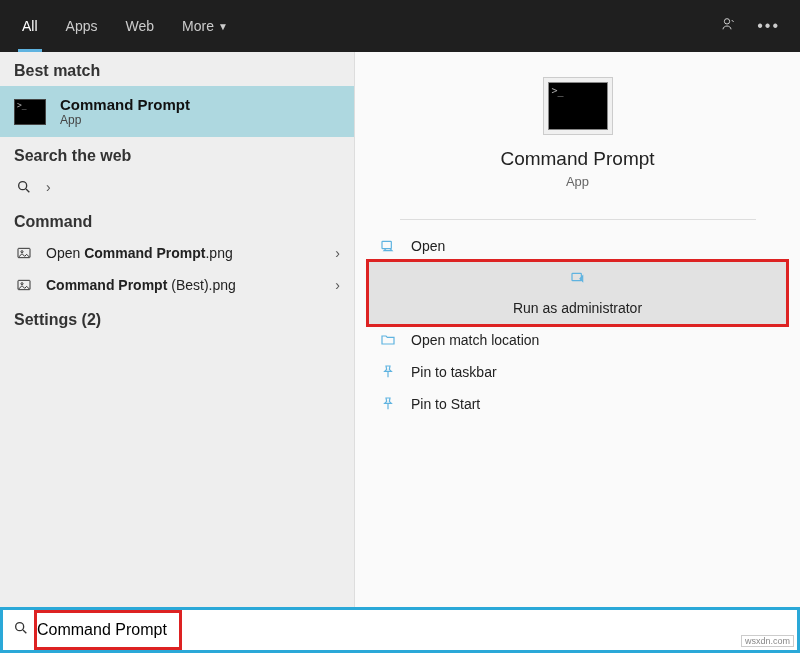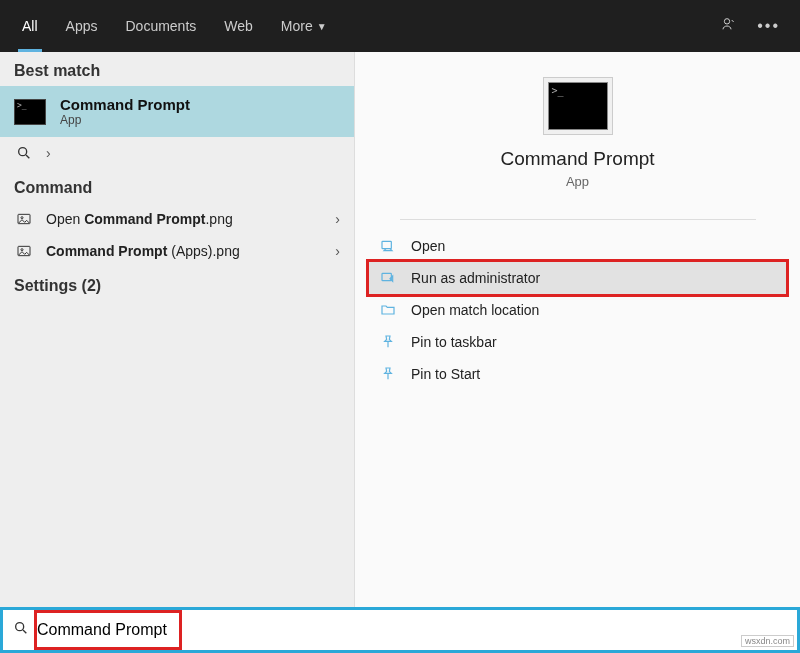--- a/index.html
+++ b/index.html
@@ -26,40 +26,37 @@
 .row .chev-r { color:#555; font-size:14px; }
 .right { flex:1; background:#fafafa; display:flex; flex-direction:column; align-items:center; padding-top:30px; }
 .big-icon { width:60px; height:48px; background:#000; border:1px solid #888; box-shadow:0 0 0 4px #f0f0f0,0 0 0 5px #ccc; position:relative; margin-bottom:18px; }
 .big-icon::before { content:">_"; color:#aaa; font-size:10px; position:absolute; top:2px; left:3px; font-family:monospace; }
 .app-name { font-size:19px; color:#222; margin-bottom:4px; }
 .app-type { font-size:13px; color:#666; margin-bottom:30px; }
 .divider { width:80%; height:1px; background:#ddd; margin-bottom:10px; }
 .actions { width:100%; padding:0 14px; }
 .action { display:flex; align-items:center; gap:14px; padding:8px 10px; font-size:14px; color:#222; cursor:pointer; }
 .action .aico { width:18px; color:#5fb3e0; display:flex; justify-content:center; }
-.action.hl { background:#e2e2e2; outline:3px solid #d22; }
+.action.hl { background:#e2e2e2; outline:3px solid #d22;flex-direction:column; }
 .searchbar { position:absolute; bottom:0; left:0; right:0; height:46px; background:#fff; border:3px solid #2aa8d8; display:flex; align-items:center; padding:0 10px; }
 .searchbar .sico { margin-right:8px; color:#333; }
 .searchbar input { border:none; outline:none; font-size:16px; flex:1; background:transparent; }
 .red-box { position:absolute; border:3px solid #d22; pointer-events:none; }
 .watermark { position:absolute; right:6px; bottom:6px; font-size:9px; color:#888; background:#fff; padding:0 3px; border:1px solid #ccc;margin-left:40px; }
 svg { width:16px; height:16px; }
 </style>
 </head>
 <body>
 
 <div class="topbar">
   <div class="tab active">
       <span>All</span>
     </div>
   <div class="tab">
       <span>Apps</span>
-    </div>
-  <div class="tab">
-      <span>Documents</span>
     </div>
   <div class="tab">
       <span>Web</span>
     </div>
   <div class="tab">
       <span>More</span>
       <span class="chev">▼</span>
     </div>
   <div class="topbar-right">
     <span><svg viewBox="0 0 24 24" fill="none" stroke="currentColor" stroke-width="1.5">
@@ -74,20 +71,21 @@
 <div class="main">
   <div class="left">
     <div class="section-label">Best match</div>
     <div class="best-item">
       <div class="cmd-icon"></div>
       <div>
         <div class="best-title">Command Prompt</div>
         <div class="best-sub">App</div>
       </div>
     </div>
+    <div class="section-label">Search the web</div>
     <div class="row">
       <span class="ico">
           <svg viewBox="0 0 24 24" fill="none" stroke="currentColor" stroke-width="2">
             <circle cx="10" cy="10" r="6"></circle>
             <line x1="15" y1="15" x2="20" y2="20"></line>
           </svg>
         </span>
       <span class="chev-r">›</span>
     </div>
     <div class="section-label">Command</div>
@@ -103,21 +101,21 @@
       <span class="chev-r">›</span>
     </div>
     <div class="row">
       <span class="ico">
           <svg viewBox="0 0 24 24" fill="none" stroke="currentColor" stroke-width="1.5">
             <rect x="3" y="5" width="18" height="14" rx="1"></rect>
             <circle cx="9" cy="10" r="1.5"></circle>
             <path d="M4 18l5-5 4 4 3-3 4 4"></path>
           </svg>
         </span>
-      <span class="txt"><strong>Command Prompt</strong><span> (Apps).png</span></span>
+      <span class="txt"><strong>Command Prompt</strong><span> (Best).png</span></span>
       <span class="chev-r">›</span>
     </div>
     <div class="section-label">Settings (2)</div>
   </div>
 
   <div class="right">
     <div class="big-icon"></div>
     <div class="app-name">Command Prompt</div>
     <div class="app-type">App</div>
     <div class="divider"></div>

